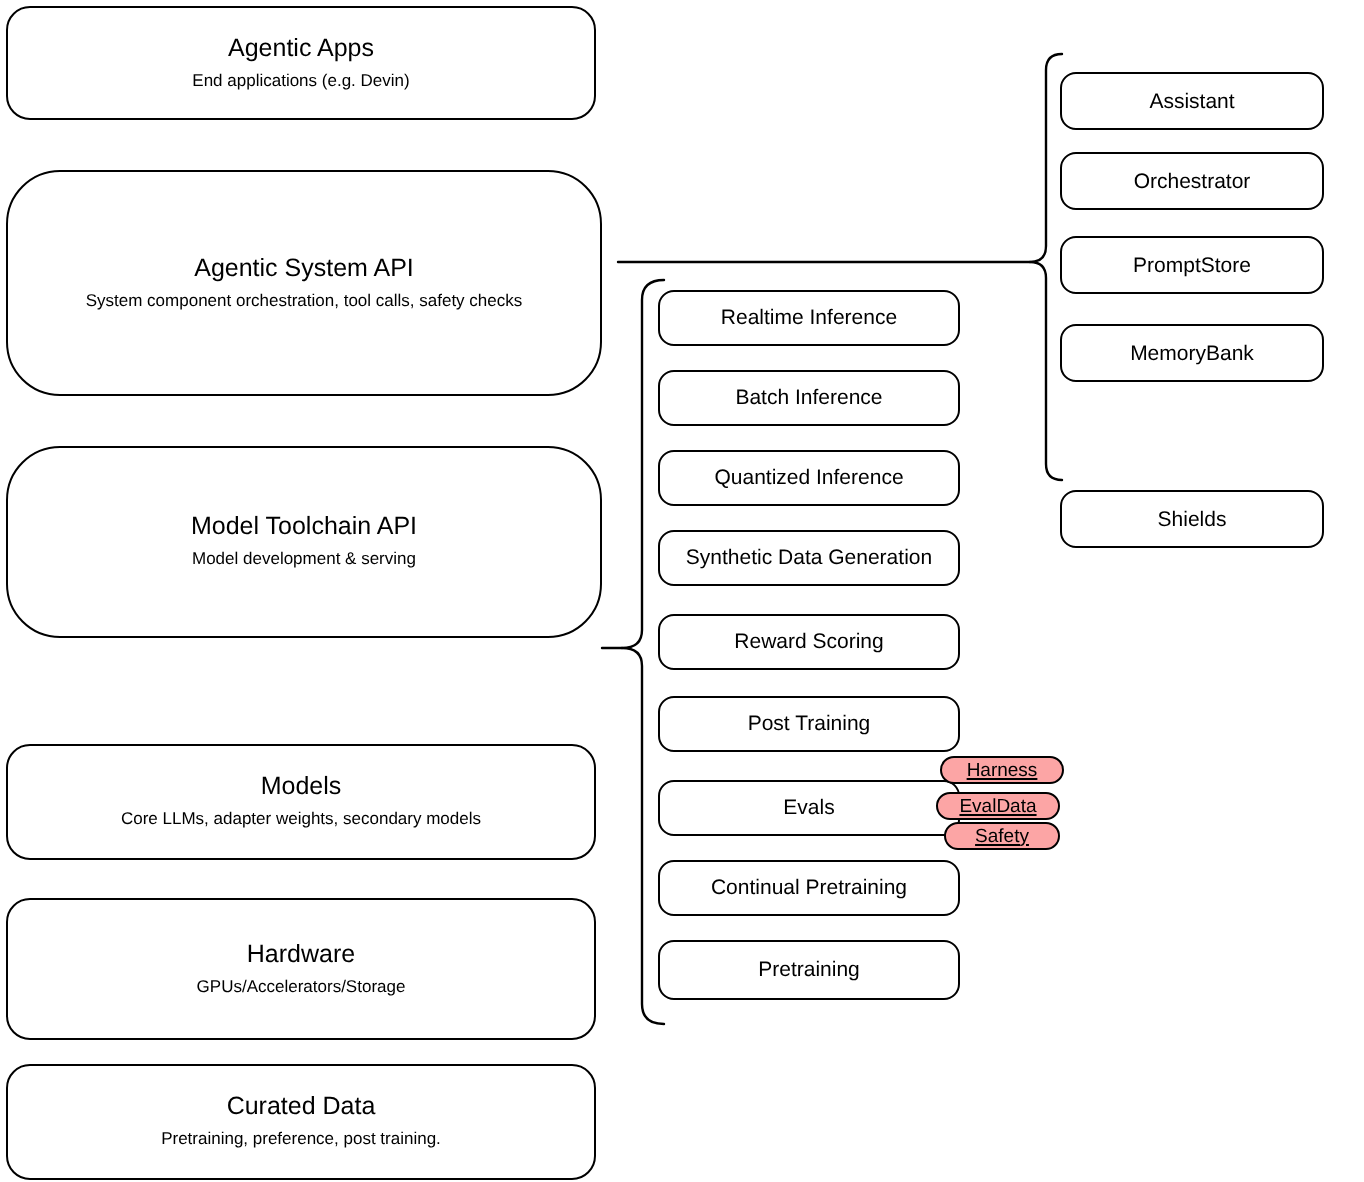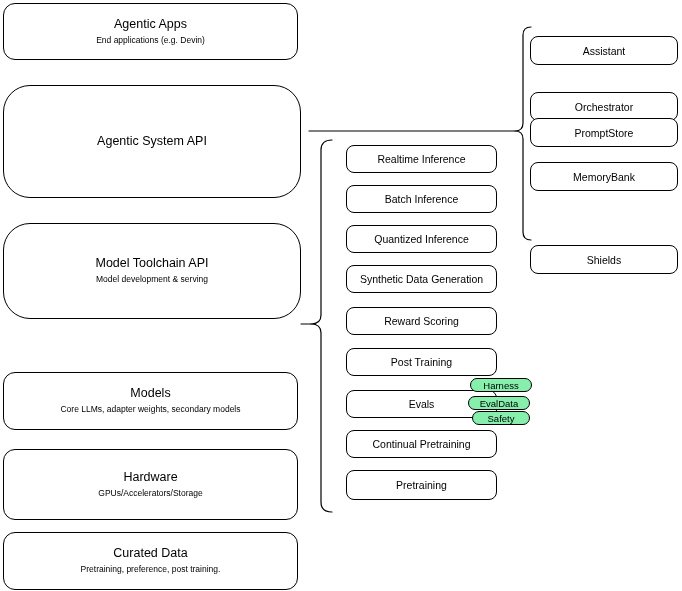--- a/index.html
+++ b/index.html
@@ -44,57 +44,57 @@
   .lb3 { top: 372px; height: 58px; border-radius: 12px; }
   .lb4 { top: 449px; height: 71px; border-radius: 12px; }
   .lb5 { top: 532px; height: 58px; border-radius: 12px; }
 
   .mbox {
     left: 329px;
     width: 151px;
     height: 28px;
     border-radius: 8px;
     font-size: 10.5px;
-    margin-left: 17px;
   }
   .mb0 { top: 145px; }
   .mb1 { top: 185px; }
   .mb2 { top: 225px; }
   .mb3 { top: 265px; }
   .mb4 { top: 307px; }
   .mb5 { top: 348px; }
   .mb6 { top: 390px; }
   .mb7 { top: 430px; }
   .mb8 { top: 470px; height: 30px; }
 
   .rbox {
     left: 530px;
-    width: 148px;
+    width: 132px;
     height: 29px;
     border-radius: 8px;
     font-size: 10.5px;
   }
   .rb0 { top: 36px; }
-  .rb1 { top: 92px; }
+  .rb1 { top: 76px; }
   .rb2 { top: 118px; }
   .rb3 { top: 162px; }
   .rb4 { top: 205px; margin-top: 40px; }
 
   .pill {
     position: absolute;
     box-sizing: border-box;
     border: 1.2px solid #000000;
     border-radius: 8px;
-    background: #86efac;
+    background: #fca5a5;
     display: flex;
     align-items: center;
     justify-content: center;
     font-size: 9.5px;
     color: #000000;
     z-index: 5;
+    text-decoration: underline;
   }
   .p0 { left: 470px; top: 378px; width: 62px; height: 14px; }
   .p1 { left: 468px; top: 396px; width: 62px; height: 14px; }
   .p2 { left: 472px; top: 411px; width: 58px; height: 14px; }
 </style>
 </head>
 <body>
 
 <div class="canvas">
 
@@ -106,20 +106,21 @@
       <path d="M 332 140 Q 321 140 321 150 L 321 315 Q 321 324 311 324 Q 321 324 321 333 L 321 502 Q 321 512 332 512"></path>
     </g>
   </svg>
 
   <div class="box lbox lb0">
     <span class="title">Agentic Apps</span>
     <span class="subtitle">End applications (e.g. Devin)</span>
   </div>
   <div class="box lbox lb1">
     <span class="title">Agentic System API</span>
+    <span class="subtitle">System component orchestration, tool calls, safety checks</span>
   </div>
   <div class="box lbox lb2">
     <span class="title">Model Toolchain API</span>
     <span class="subtitle">Model development &amp; serving</span>
   </div>
   <div class="box lbox lb3">
     <span class="title">Models</span>
     <span class="subtitle">Core LLMs, adapter weights, secondary models</span>
   </div>
   <div class="box lbox lb4">

